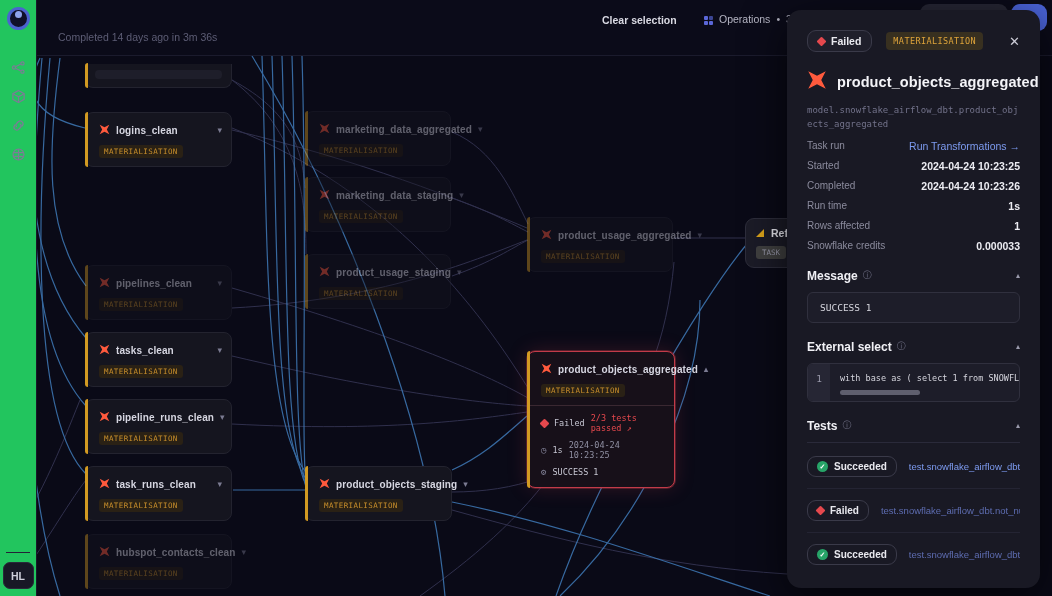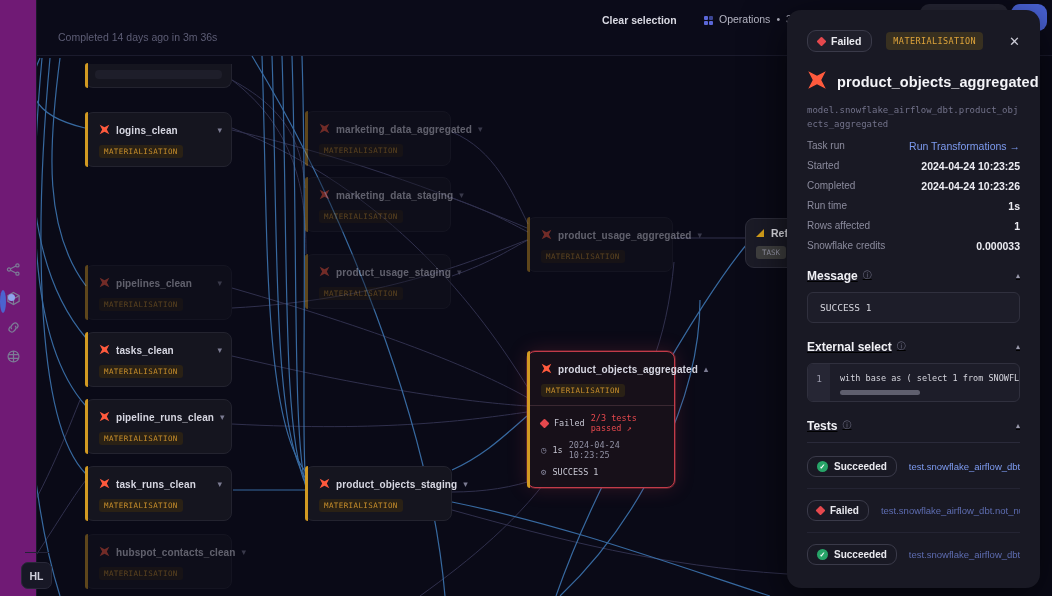--- a/index.html
+++ b/index.html
@@ -7,22 +7,22 @@
     width:1052px;height:596px;overflow:hidden;position:relative;
     background:#0a0a17;
     font-family:"Liberation Sans", sans-serif;
     -webkit-font-smoothing:antialiased;
   }
 
   
   .edges{position:absolute;left:0;top:0;z-index:1;}
 
   
-  .sidebar{position:absolute;left:0;top:0;width:36px;height:596px;background:#701a75;
-    border-right:1px solid #191929;z-index:60;display:flex;flex-direction:row;align-items:center;}
+  .sidebar{position:absolute;left:0;top:0;width:36px;height:596px;background:#22c55e;
+    border-right:1px solid #191929;z-index:60;display:flex;flex-direction:column;align-items:center;}
   .logo{margin-top:7px;width:23px;height:23px;border:3px solid #4b63cf;border-radius:50%;
     box-sizing:border-box;position:relative;background:#10102a;}
   .logo::after{content:"";position:absolute;left:5px;top:1px;width:7px;height:7px;border-radius:50%;background:#8fa3ec;}
   .side-icons{margin-top:30px;display:flex;flex-direction:column;gap:14px;align-items:center;}
   .side-icons svg{display:block;}
   .side-bottom{margin-top:auto;display:flex;flex-direction:column;align-items:center;width:100%;}
   .side-div{width:24px;height:1px;background:#232337;margin-bottom:9px;}
   .avatar{width:29px;height:25px;background:#181826;border:1px solid #292939;border-radius:7px;
     color:#cfcfdb;font-size:10.5px;font-weight:700;display:flex;align-items:center;justify-content:center;margin-bottom:7px;}
 
@@ -88,21 +88,21 @@
     padding:4px 7px;border-radius:4px;letter-spacing:.4px;}
   .p-close{margin-left:auto;color:#cdcdd8;font-size:13px;cursor:pointer;line-height:1;}
   .p-titlerow{display:flex;align-items:center;gap:10px;margin:18px 0 10px;}
   .p-title{font-size:14.5px;font-weight:700;color:#f4f4f8;letter-spacing:.1px;}
   .p-subtitle{font-family:"DejaVu Sans Mono",monospace;font-size:9px;color:#72728a;line-height:1.55;
     word-break:break-all;}
   .f-row{display:flex;align-items:center;justify-content:space-between;margin:8px 0;}
   .f-label{font-size:10px;color:#8b8b9d;}
   .f-value{font-size:10.5px;font-weight:700;color:#ececf2;}
   .f-link{font-size:10.5px;font-weight:400;color:#7d9bf0;cursor:pointer;}
-  .sec-head{display:flex;align-items:center;gap:5px;margin-top:17px;margin-bottom:9px;text-decoration:underline;}
+  .sec-head{display:flex;align-items:center;gap:5px;margin-top:17px;margin-bottom:9px;}
   .sec-title{font-size:12px;font-weight:700;color:#f0f0f5;}
   .info-ic{font-size:9px;color:#6d6d82;}
   .collapse{margin-left:auto;color:#9a9aac;font-size:8px;cursor:pointer;}
   .msg-box{border:1px solid #30303e;background:#1d1d29;border-radius:6px;padding:9px 12px;
     font-family:"DejaVu Sans Mono",monospace;font-size:9.5px;color:#d6d6de;}
   .code-box{display:flex;border:1px solid #30303e;background:#1d1d29;border-radius:6px;overflow:hidden;}
   .code-gutter{width:22px;background:#262634;color:#9a9aaa;font-family:"DejaVu Sans Mono",monospace;
     font-size:9.5px;text-align:center;padding-top:9px;}
   .code-area{flex:1;padding:9px 10px 6px;overflow:hidden;}
   .code-line{font-family:"DejaVu Sans Mono",monospace;font-size:8.5px;color:#d6d6de;white-space:nowrap;}

